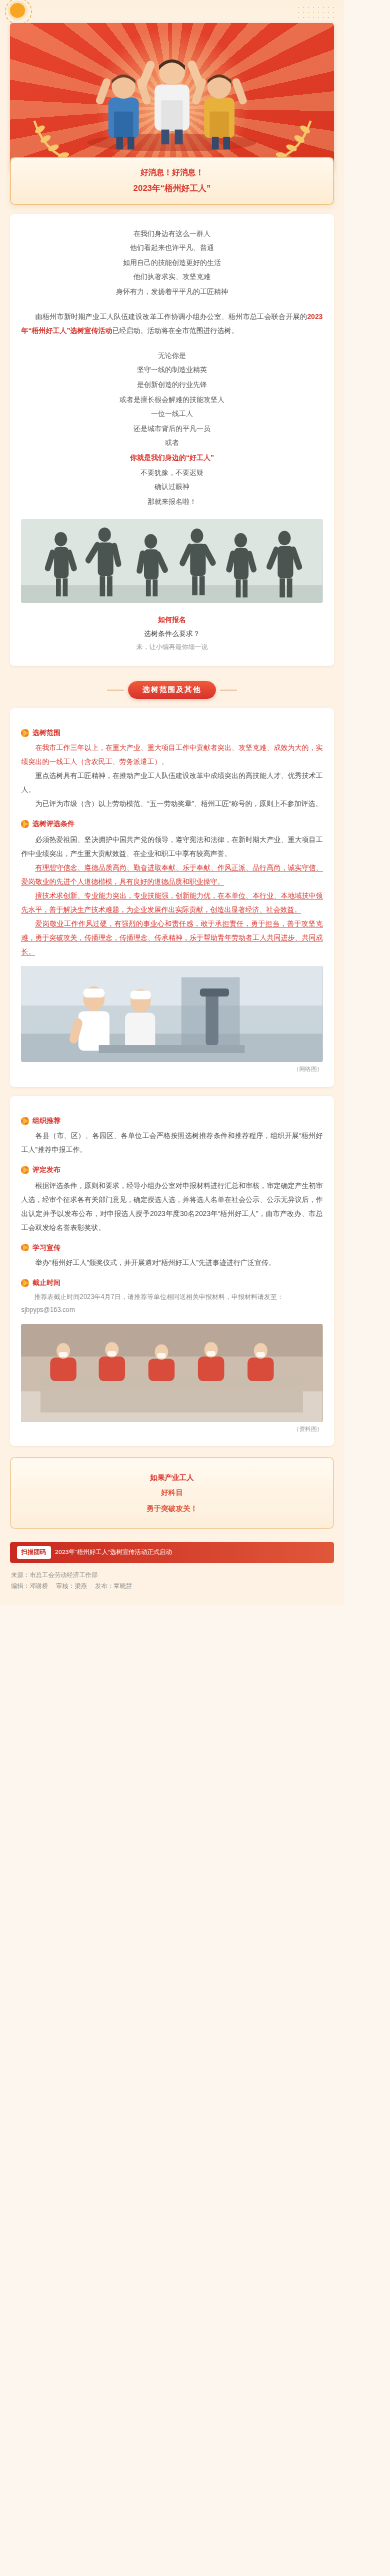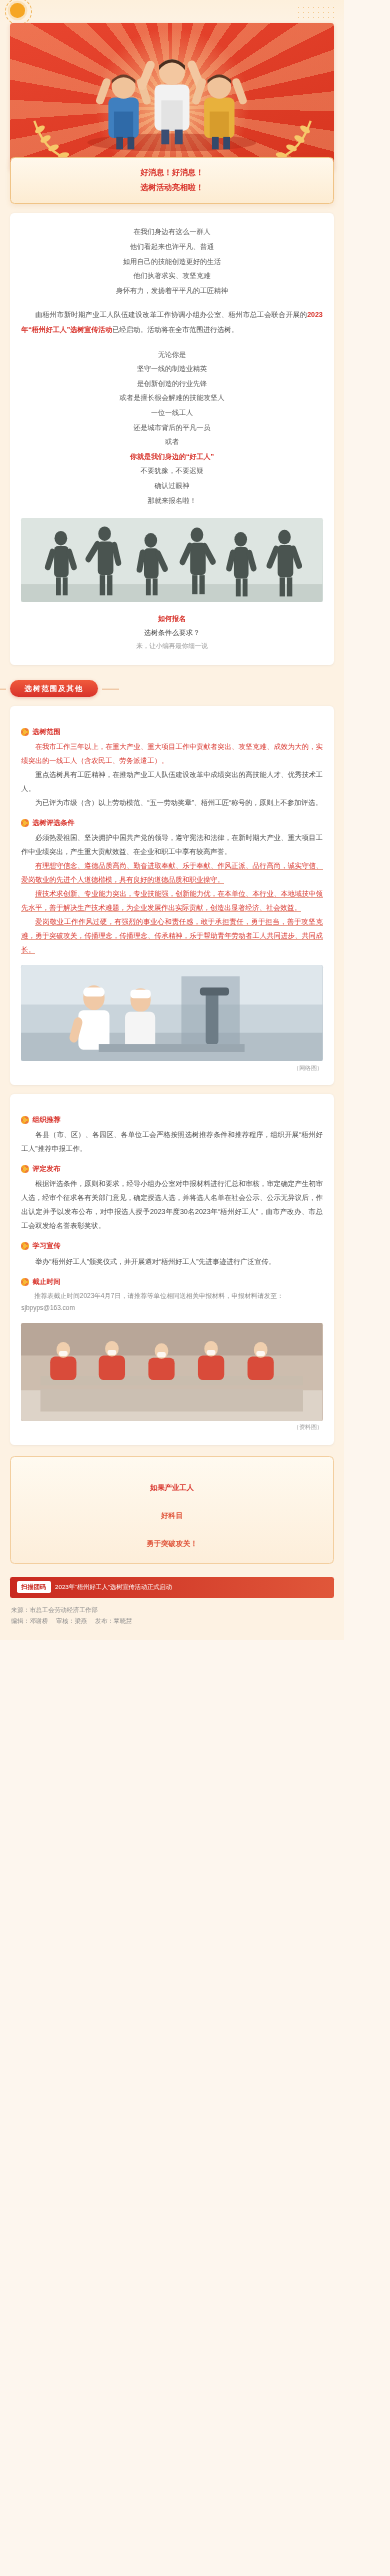--- a/index.html
+++ b/index.html
@@ -112,21 +112,21 @@
     background: linear-gradient(180deg,#dfe7e3 0%, #cdd8d4 100%);
     position: relative;
     overflow:hidden;
   }
   .askbox { text-align:center; margin-top: 10px; font-size: 7px; line-height: 13.5px; color:#666; }
   .askbox .t { color:#d8322a; font-weight:bold; }
   .askbox .q { color:#444; }
   .askbox .s { color:#999; font-size: 6.5px; }
 
   
-  .pill-wrap { margin: 14.6px 0 3.4px; }
+  .pill-wrap { text-align:center; margin: 14.6px 0 3.4px; }
   .pill {
     display:inline-block;
     background: linear-gradient(180deg,#f05a3c 0%, #d8322a 100%);
     color:#fff;
     font-size: 7.3px;
     font-weight: bold;
     letter-spacing: 1.1px;
     padding: 3.9px 14.6px;
     border-radius: 9px;
     box-shadow: 0 1.1px 3.4px rgba(200,60,40,.3);
@@ -175,21 +175,21 @@
 
   
   .closing {
     margin-top: 11.3px;
     border: 1.1px solid #f3cfa0;
     border-radius: 4.5px;
     background: linear-gradient(180deg,#fffaf0 0%,#fdeeda 100%);
     text-align:center;
     padding: 11.3px 5.6px;
   }
-  .closing div { font-size: 7.3px; line-height: 15.8px; color:#d8322a; font-weight: bold; margin-top: 12px; }
+  .closing div { font-size: 7.3px; line-height: 15.8px; color:#d8322a; font-weight: bold; }
   .closing .sub { color:#e0563c; font-weight:bold; }
 
   
   .footbar {
     margin: 12.4px 0 0;
     background: linear-gradient(90deg,#c9291f 0%, #e0573a 100%);
     border-radius: 2.3px;
     padding: 4.5px 6.8px;
     display:flex; align-items:center; gap: 4.5px;
   }
@@ -271,21 +271,21 @@
           <ellipse cx="82" cy="62" rx="10" ry="5" transform="rotate(30 82 62)"></ellipse>
           <ellipse cx="68" cy="78" rx="10" ry="5" transform="rotate(22 68 78)"></ellipse>
           <ellipse cx="50" cy="91" rx="10" ry="5" transform="rotate(14 50 91)"></ellipse>
           <ellipse cx="30" cy="99" rx="10" ry="5" transform="rotate(6 30 99)"></ellipse>
         </g>
       </svg>
     </div>
 
     <div class="banner">
       <div class="l1">好消息！好消息！</div>
-      <div class="l3">选树活动亮相啦！</div>
+      <div class="l2">2023年“梧州好工人”</div>
     </div>
 
     <div class="card">
       <div class="poem">
         <div>在我们身边有这么一群人</div>
         <div>他们看起来也许平凡、普通</div>
         <div>如用自己的技能创造更好的生活</div>
         <div>他们执著求实、攻坚克难</div>
         <div>身怀有力，发扬着平平凡的工匠精神</div>
       </div>

